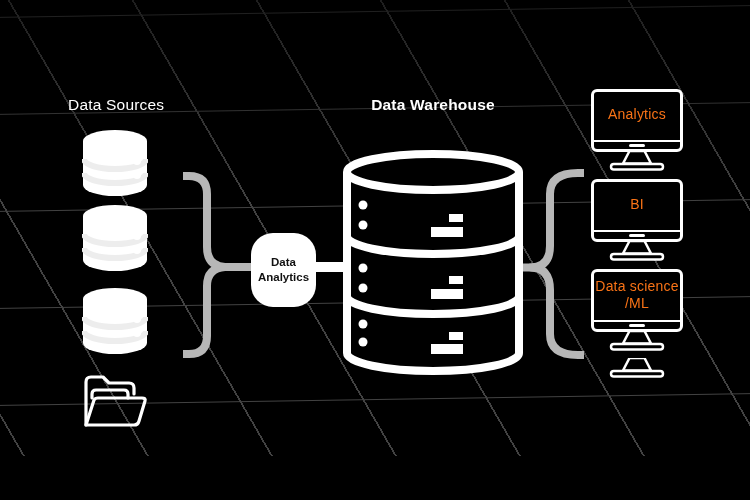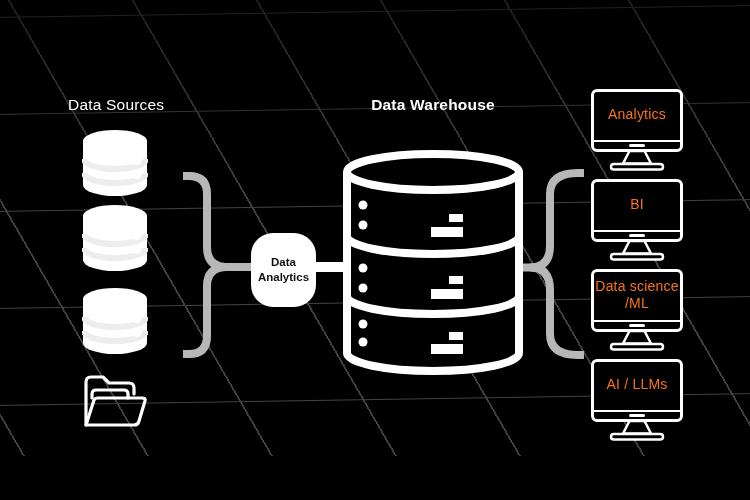--- a/index.html
+++ b/index.html
@@ -200,27 +200,19 @@
       <div class="bezel-line"></div>
       <div class="bezel-notch"></div>
     </div>
     <svg class="m-stand" width="58" height="20" viewBox="0 0 58 20">
       <path d="M21.5 0 H36.5 L43 12.5 H15 Z" fill="#000" stroke="#fff" stroke-width="2.5" stroke-linejoin="round"></path>
       <rect x="3" y="13" width="52" height="5.5" rx="2.8" fill="#000" stroke="#fff" stroke-width="2.5"></rect>
     </svg>
   </div>
 
   <div class="monitor" style="top:359px">
-    <div class="m-screen">
-      <div class="m-label">
-        <span>AI / LLMs</span>
-        <span></span>
-      </div>
-      <div class="bezel-line"></div>
-      <div class="bezel-notch"></div>
-    </div>
     <svg class="m-stand" width="58" height="20" viewBox="0 0 58 20">
       <path d="M21.5 0 H36.5 L43 12.5 H15 Z" fill="#000" stroke="#fff" stroke-width="2.5" stroke-linejoin="round"></path>
       <rect x="3" y="13" width="52" height="5.5" rx="2.8" fill="#000" stroke="#fff" stroke-width="2.5"></rect>
     </svg>
   </div>
 
 </div>
 
 </body></html>

